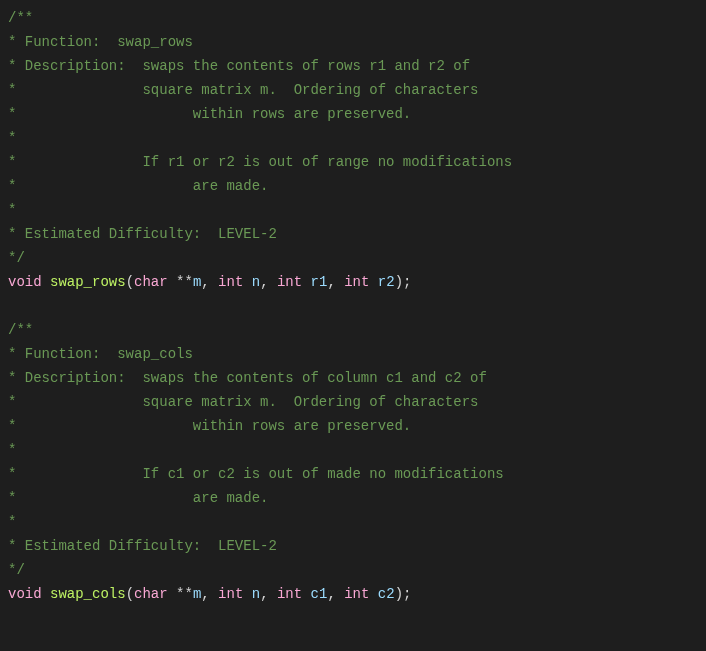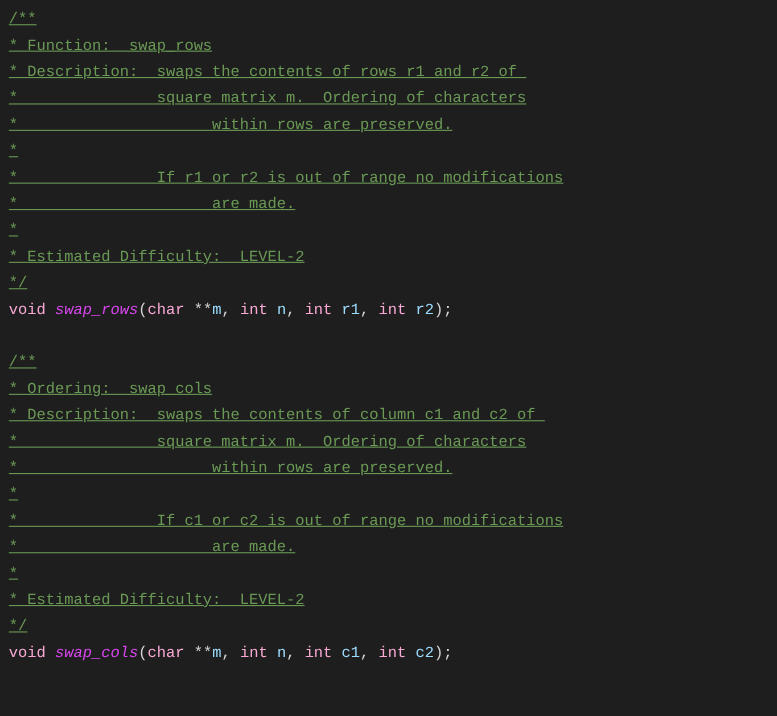--- a/index.html
+++ b/index.html
@@ -12,47 +12,47 @@
   }
   pre.code {
     margin: 0;
     padding: 6px 8px;
     font-family: Consolas, "Courier New", monospace;
     font-size: 14px;
     line-height: 24px;
     white-space: pre;
     color: #d4d4d4;
   }
-  .comment { color: #6a9955; text-decoration: underline; }
+  .comment { color: #6a9955; }
   .keyword { color: #f9a8d4; }
-  .identifier { color: #d946ef; font-style: italic; }
+  .identifier { color: #bef264; }
   .varname { color: #9cdcfe; }
   .default { color: #d4d4d4; }
 </style>
 </head>
 <body>
 
 <pre class="code"><span class="comment"><span>/**</span>
 <span>* Function:  swap_rows</span>
 <span>* Description:  swaps the contents of rows r1 and r2 of </span>
 <span>*               square matrix m.  Ordering of characters</span>
 <span>*                     within rows are preserved.</span>
 <span>*</span>
 <span>*               If r1 or r2 is out of range no modifications</span>
 <span>*                     are made.</span>
 <span>*</span>
 <span>* Estimated Difficulty:  LEVEL-2</span>
 <span>*/</span></span>
 <span><span class="keyword">void</span><span class="default"> </span><span class="identifier">swap_rows</span><span class="default">(</span><span class="keyword">char</span><span class="default"> </span><span class="default">**</span><span class="varname">m</span><span class="default">, </span><span class="keyword">int</span><span class="default"> </span><span class="varname">n</span><span class="default">, </span><span class="keyword">int</span><span class="default"> </span><span class="varname">r1</span><span class="default">, </span><span class="keyword">int</span><span class="default"> </span><span class="varname">r2</span><span class="default">);</span></span>
 
 <span class="comment"><span>/**</span>
-<span>* Ordering:  swap_cols</span>
+<span>* Function:  swap_cols</span>
 <span>* Description:  swaps the contents of column c1 and c2 of </span>
 <span>*               square matrix m.  Ordering of characters</span>
 <span>*                     within rows are preserved.</span>
 <span>*</span>
-<span>*               If c1 or c2 is out of range no modifications</span>
+<span>*               If c1 or c2 is out of made no modifications</span>
 <span>*                     are made.</span>
 <span>*</span>
 <span>* Estimated Difficulty:  LEVEL-2</span>
 <span>*/</span></span>
 <span><span class="keyword">void</span><span class="default"> </span><span class="identifier">swap_cols</span><span class="default">(</span><span class="keyword">char</span><span class="default"> </span><span class="default">**</span><span class="varname">m</span><span class="default">, </span><span class="keyword">int</span><span class="default"> </span><span class="varname">n</span><span class="default">, </span><span class="keyword">int</span><span class="default"> </span><span class="varname">c1</span><span class="default">, </span><span class="keyword">int</span><span class="default"> </span><span class="varname">c2</span><span class="default">);</span></span>
 </pre>
 
 </body></html>

